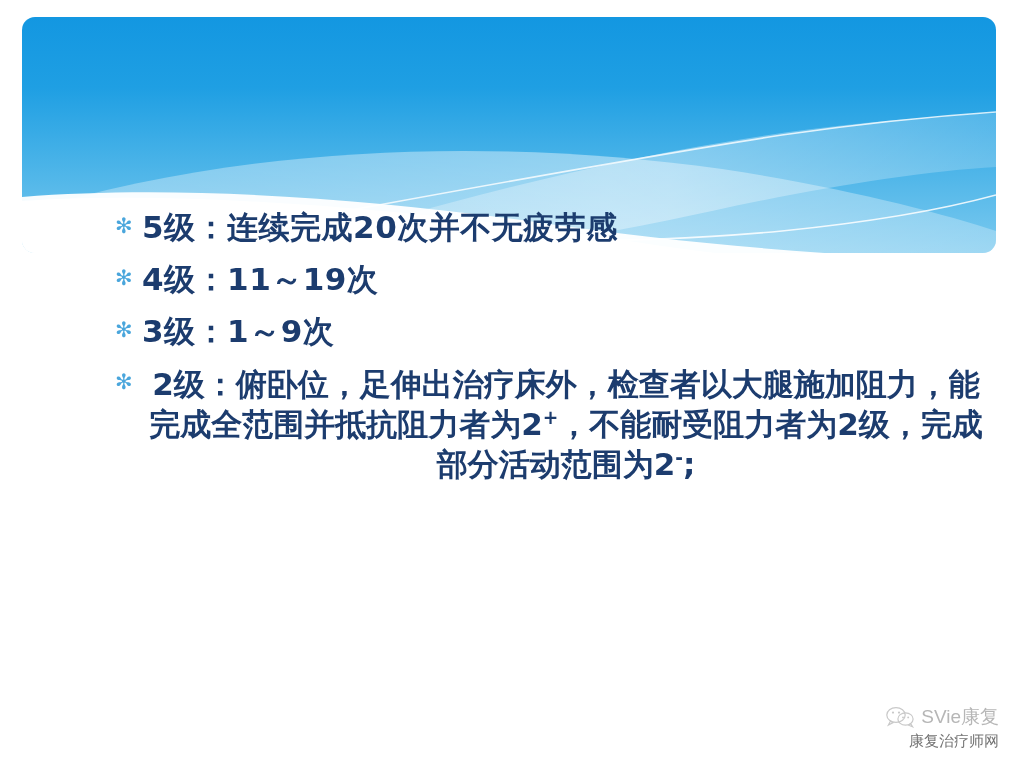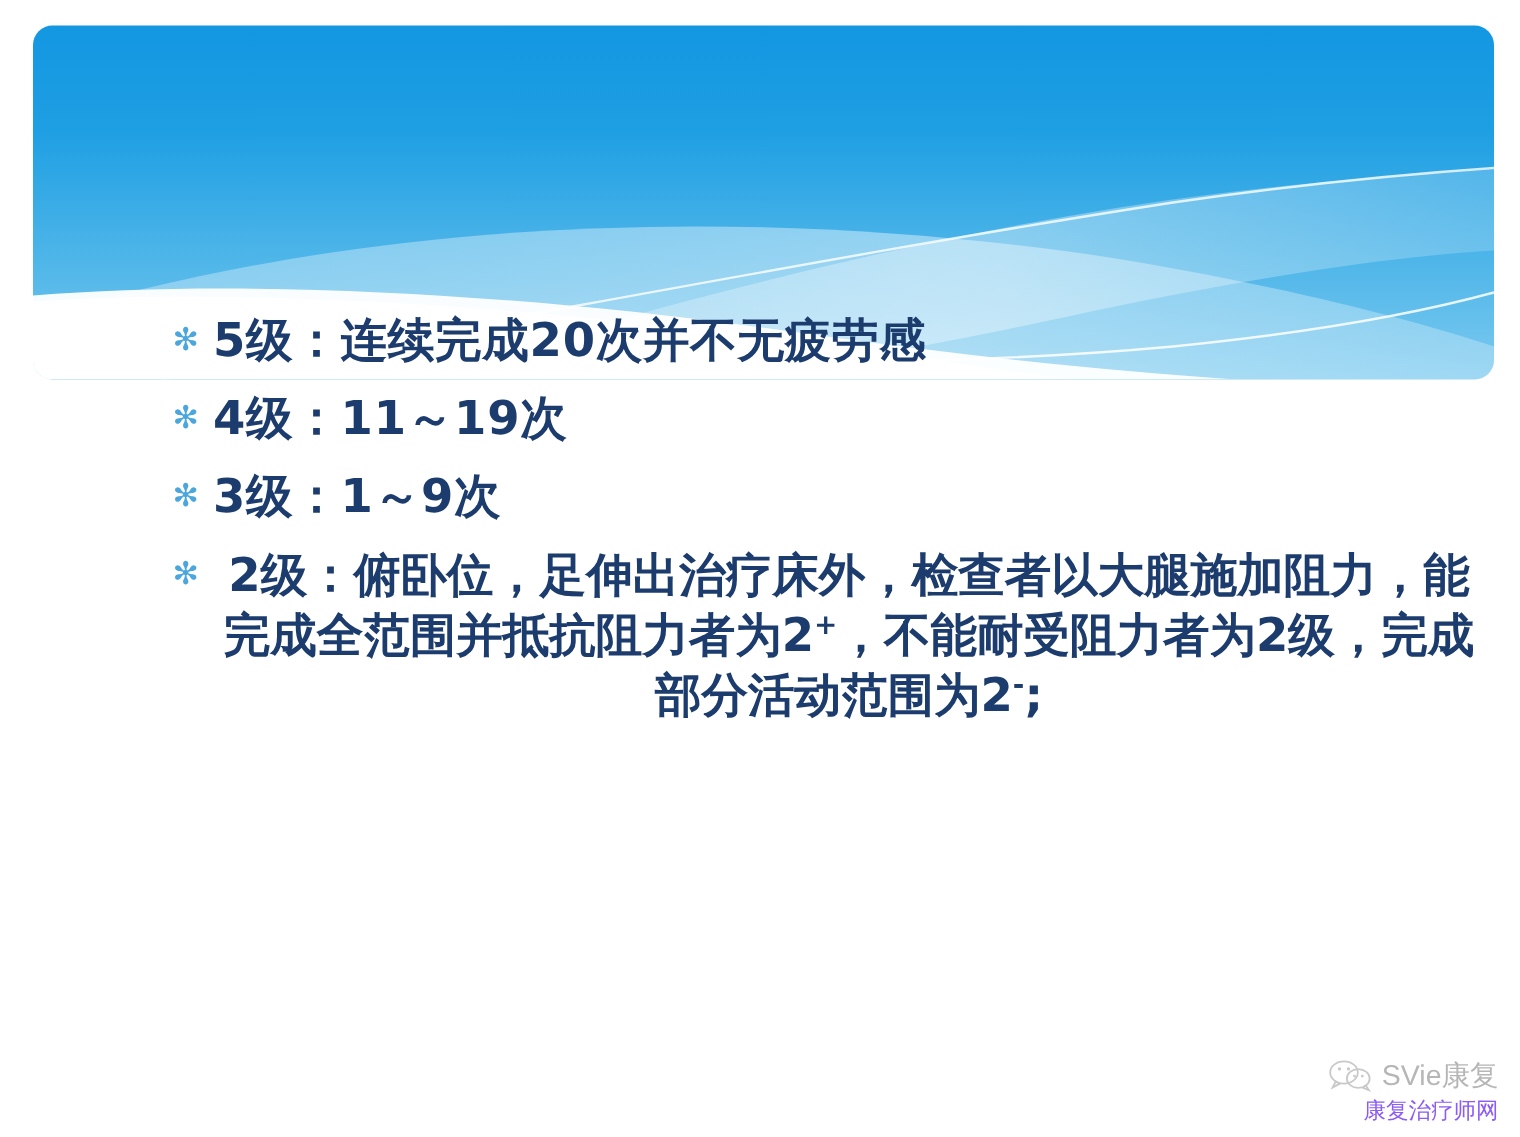--- a/index.html
+++ b/index.html
@@ -132,21 +132,21 @@
 
   .wm-brand-text {
     color: #b6b6b6;
     font-size: 19px;
     font-family: "Liberation Sans", sans-serif;
     letter-spacing: 0px;
     white-space: nowrap;
   }
 
   .wm-site-cn {
-    color: #8b5cf6;
+    color: #737373;
     font-size: 15px;
     font-family: Liberation Serif, serif;
     line-height: 17px;
     margin-top: 1px;
     white-space: nowrap;
   }
 
   .wm-site-url {
     color: #4cae20;
     font-size: 15px;

